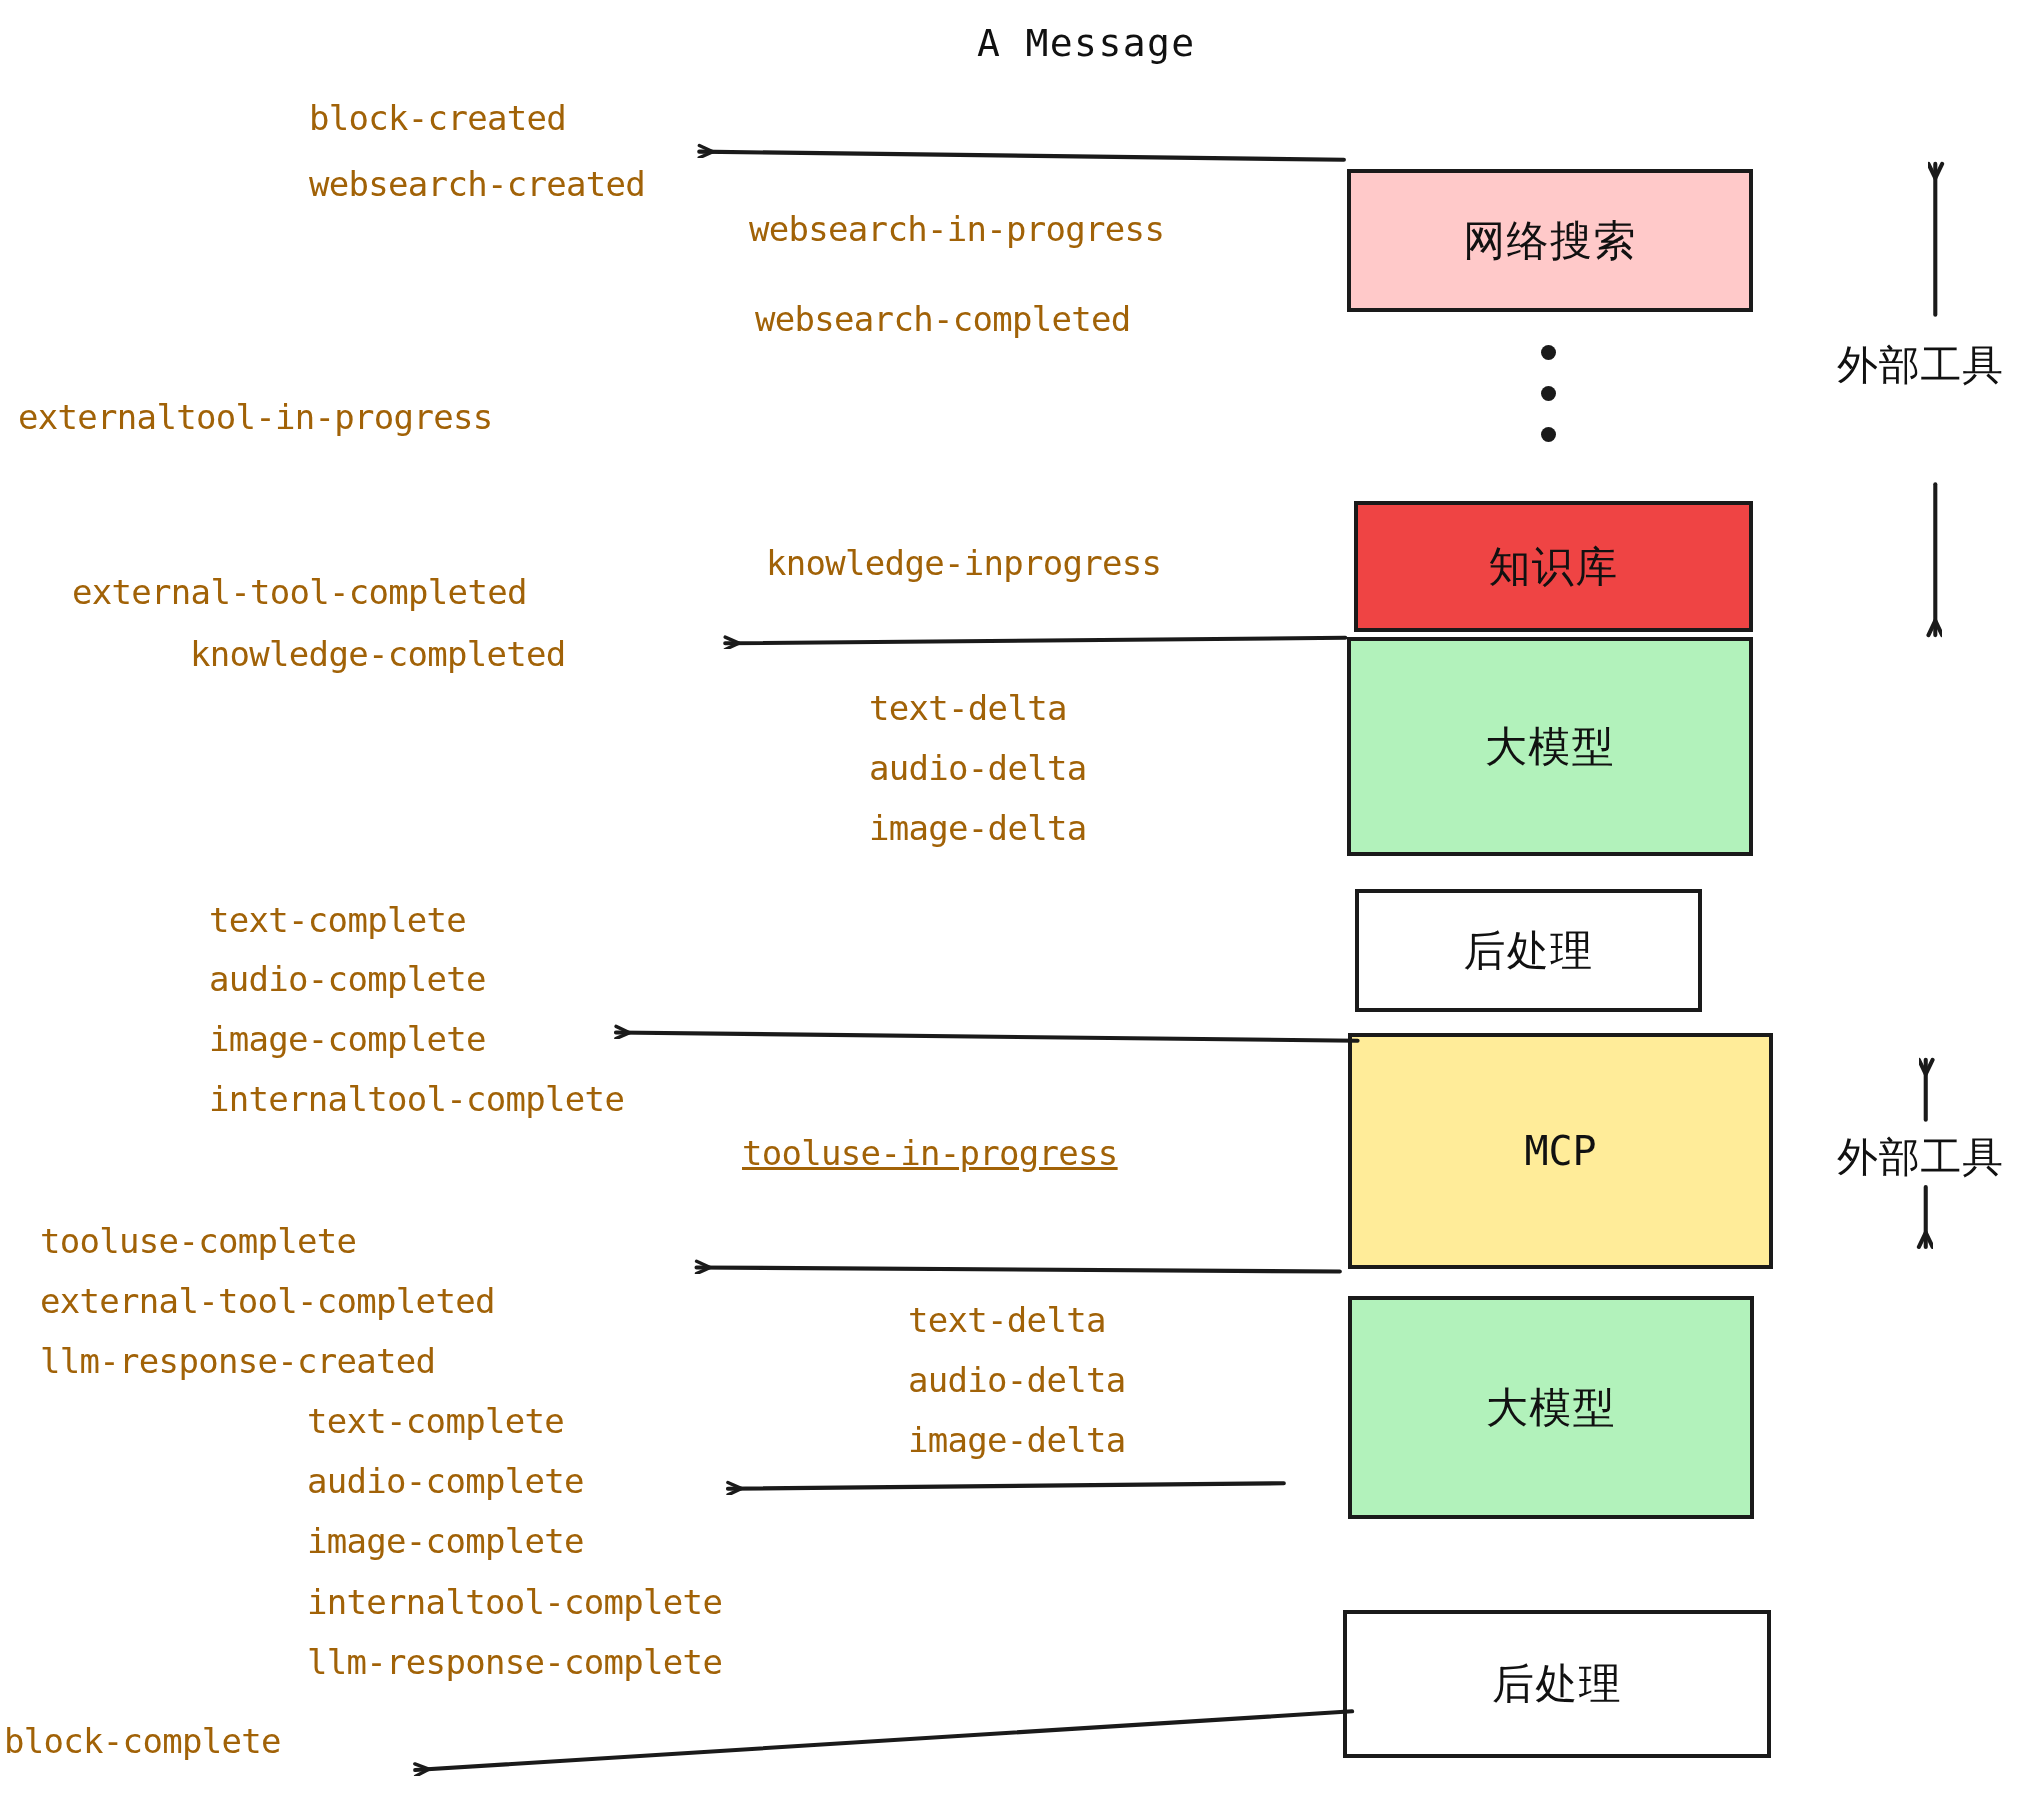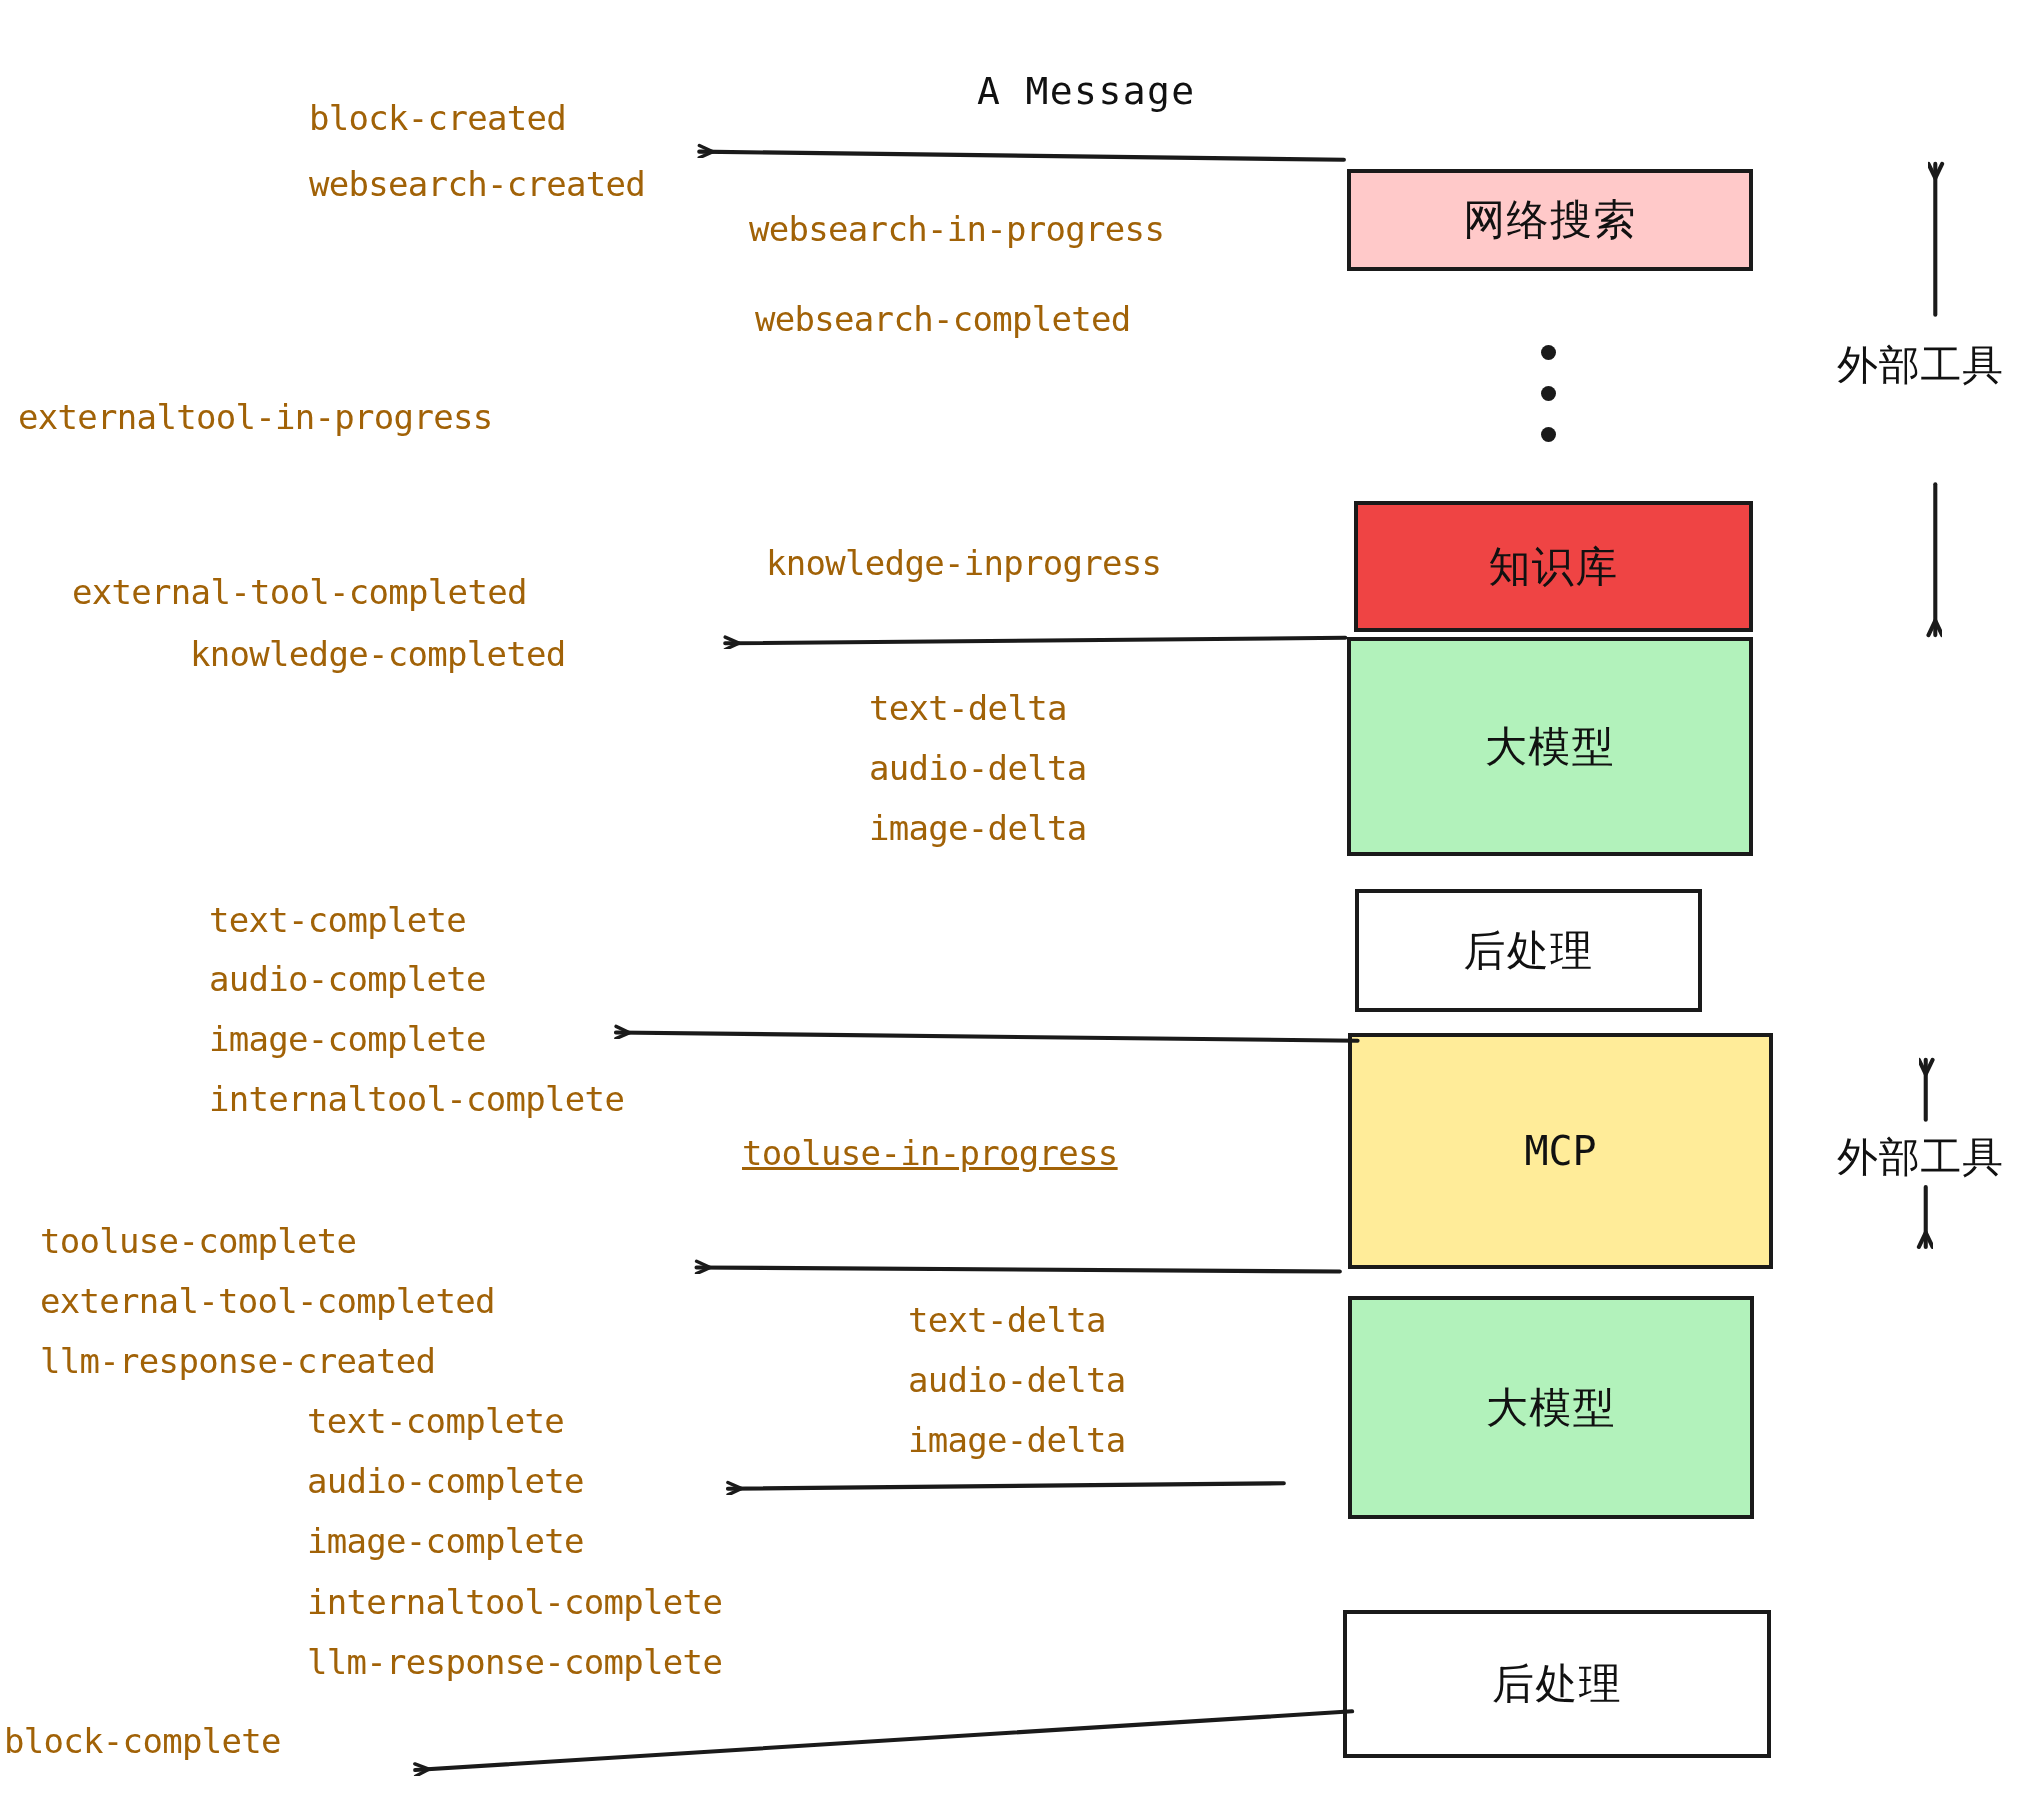--- a/index.html
+++ b/index.html
@@ -24,21 +24,20 @@
     white-space: nowrap;
     letter-spacing: -0.7px;
   }
   .title {
     position: absolute;
     font-family: "DejaVu Sans Mono", "Liberation Mono", monospace;
     font-size: 38px;
     color: #111111;
     white-space: nowrap;
     letter-spacing: 1.4px;
-    margin-top: 48px;
   }
   .box {
     position: absolute;
     box-sizing: border-box;
     border: 4.8px solid #1a1a1a;
     display: flex;
     align-items: center;
     justify-content: center;
     color: #111111;
   }
@@ -110,21 +109,21 @@
       <div class="evt" style="left: 908px; top: 1423px;">image-delta</div>
       <div class="evt" style="left: 307px; top: 1404px;">text-complete</div>
       <div class="evt" style="left: 307px; top: 1464px;">audio-complete</div>
       <div class="evt" style="left: 307px; top: 1524px;">image-complete</div>
       <div class="evt" style="left: 307px; top: 1585px;">internaltool-complete</div>
       <div class="evt" style="left: 307px; top: 1645px;">llm-response-complete</div>
       <div class="evt" style="left: 4px; top: 1724px;">block-complete</div>
     </div>
 
   <div id="boxes-layer">
-      <div class="box" style="left: 1347px; top: 169px; width: 406px; height: 102px; background: rgb(255, 201, 201);">
+      <div class="box" style="left: 1347px; top: 169px; width: 406px; height: 143px; background: rgb(255, 201, 201);">
         <span class="box-label">网络搜索</span>
       </div>
       <div class="box" style="left: 1354px; top: 501px; width: 399px; height: 131px; background: #ef4444;">
         <span class="box-label">知识库</span>
       </div>
       <div class="box" style="left: 1347px; top: 637px; width: 406px; height: 219px; background: rgb(178, 242, 187);">
         <span class="box-label">大模型</span>
       </div>
       <div class="box" style="left: 1355px; top: 889px; width: 347px; height: 123px; background: rgb(255, 255, 255);">
         <span class="box-label">后处理</span>

